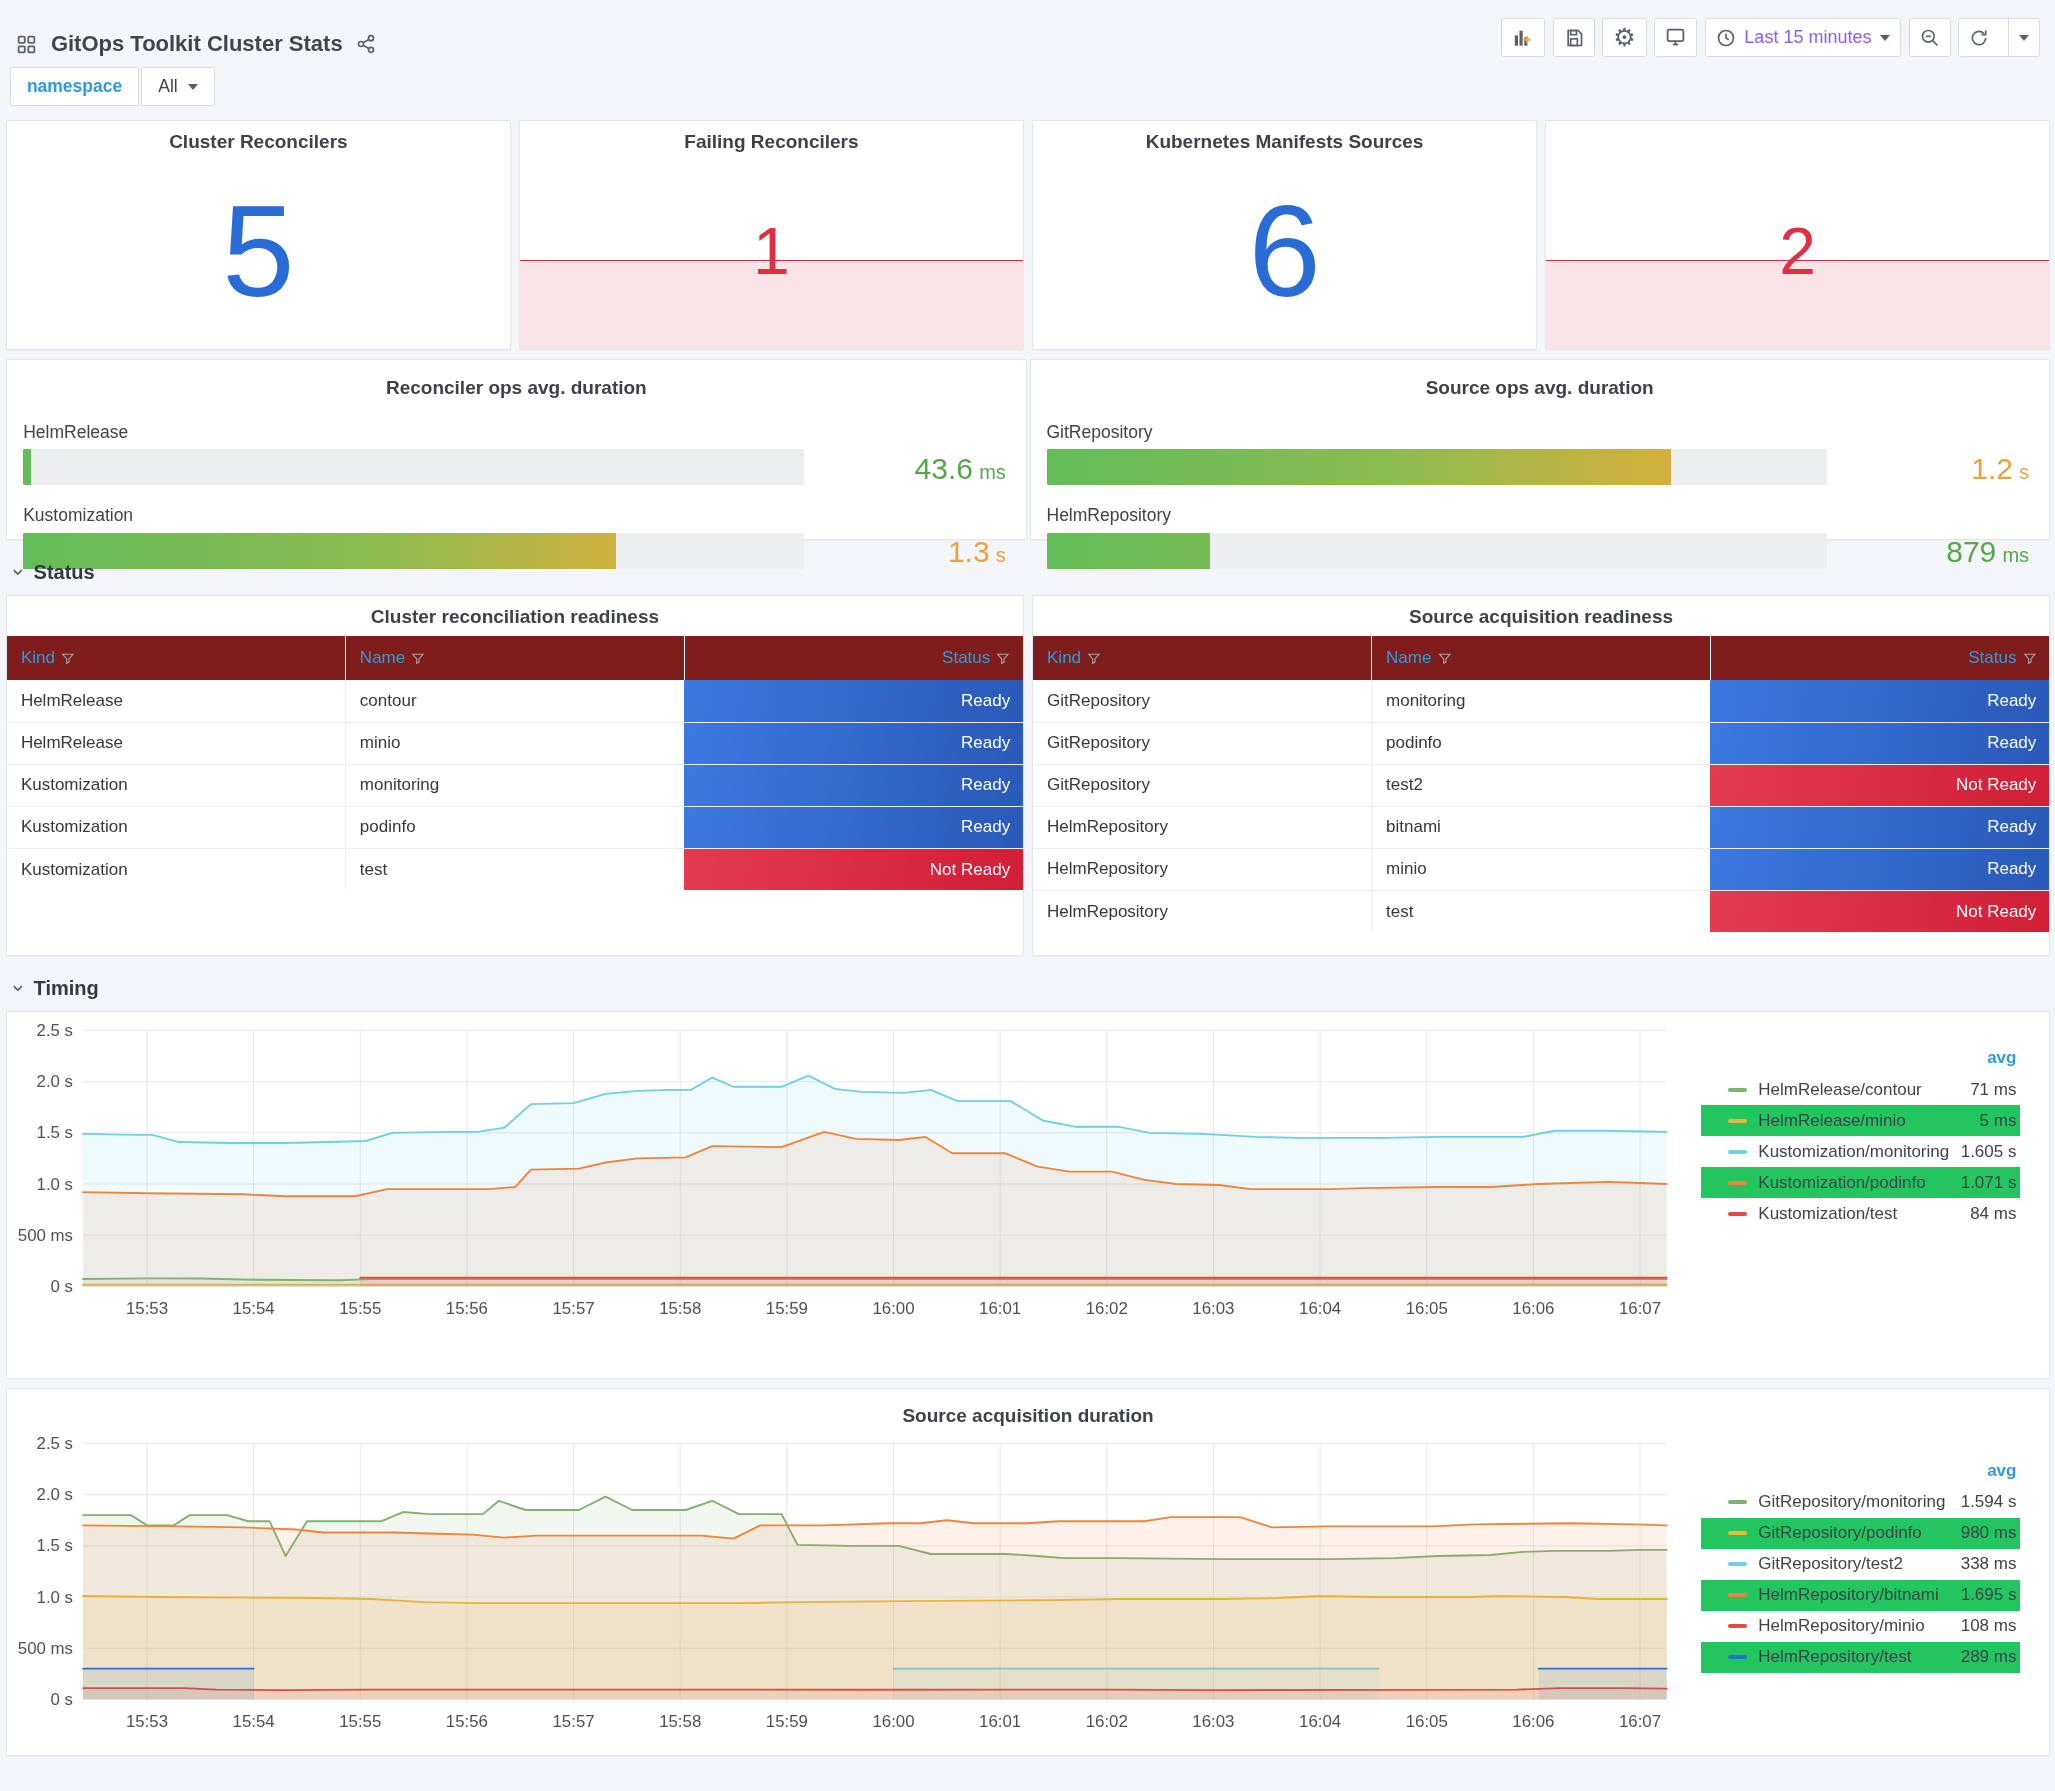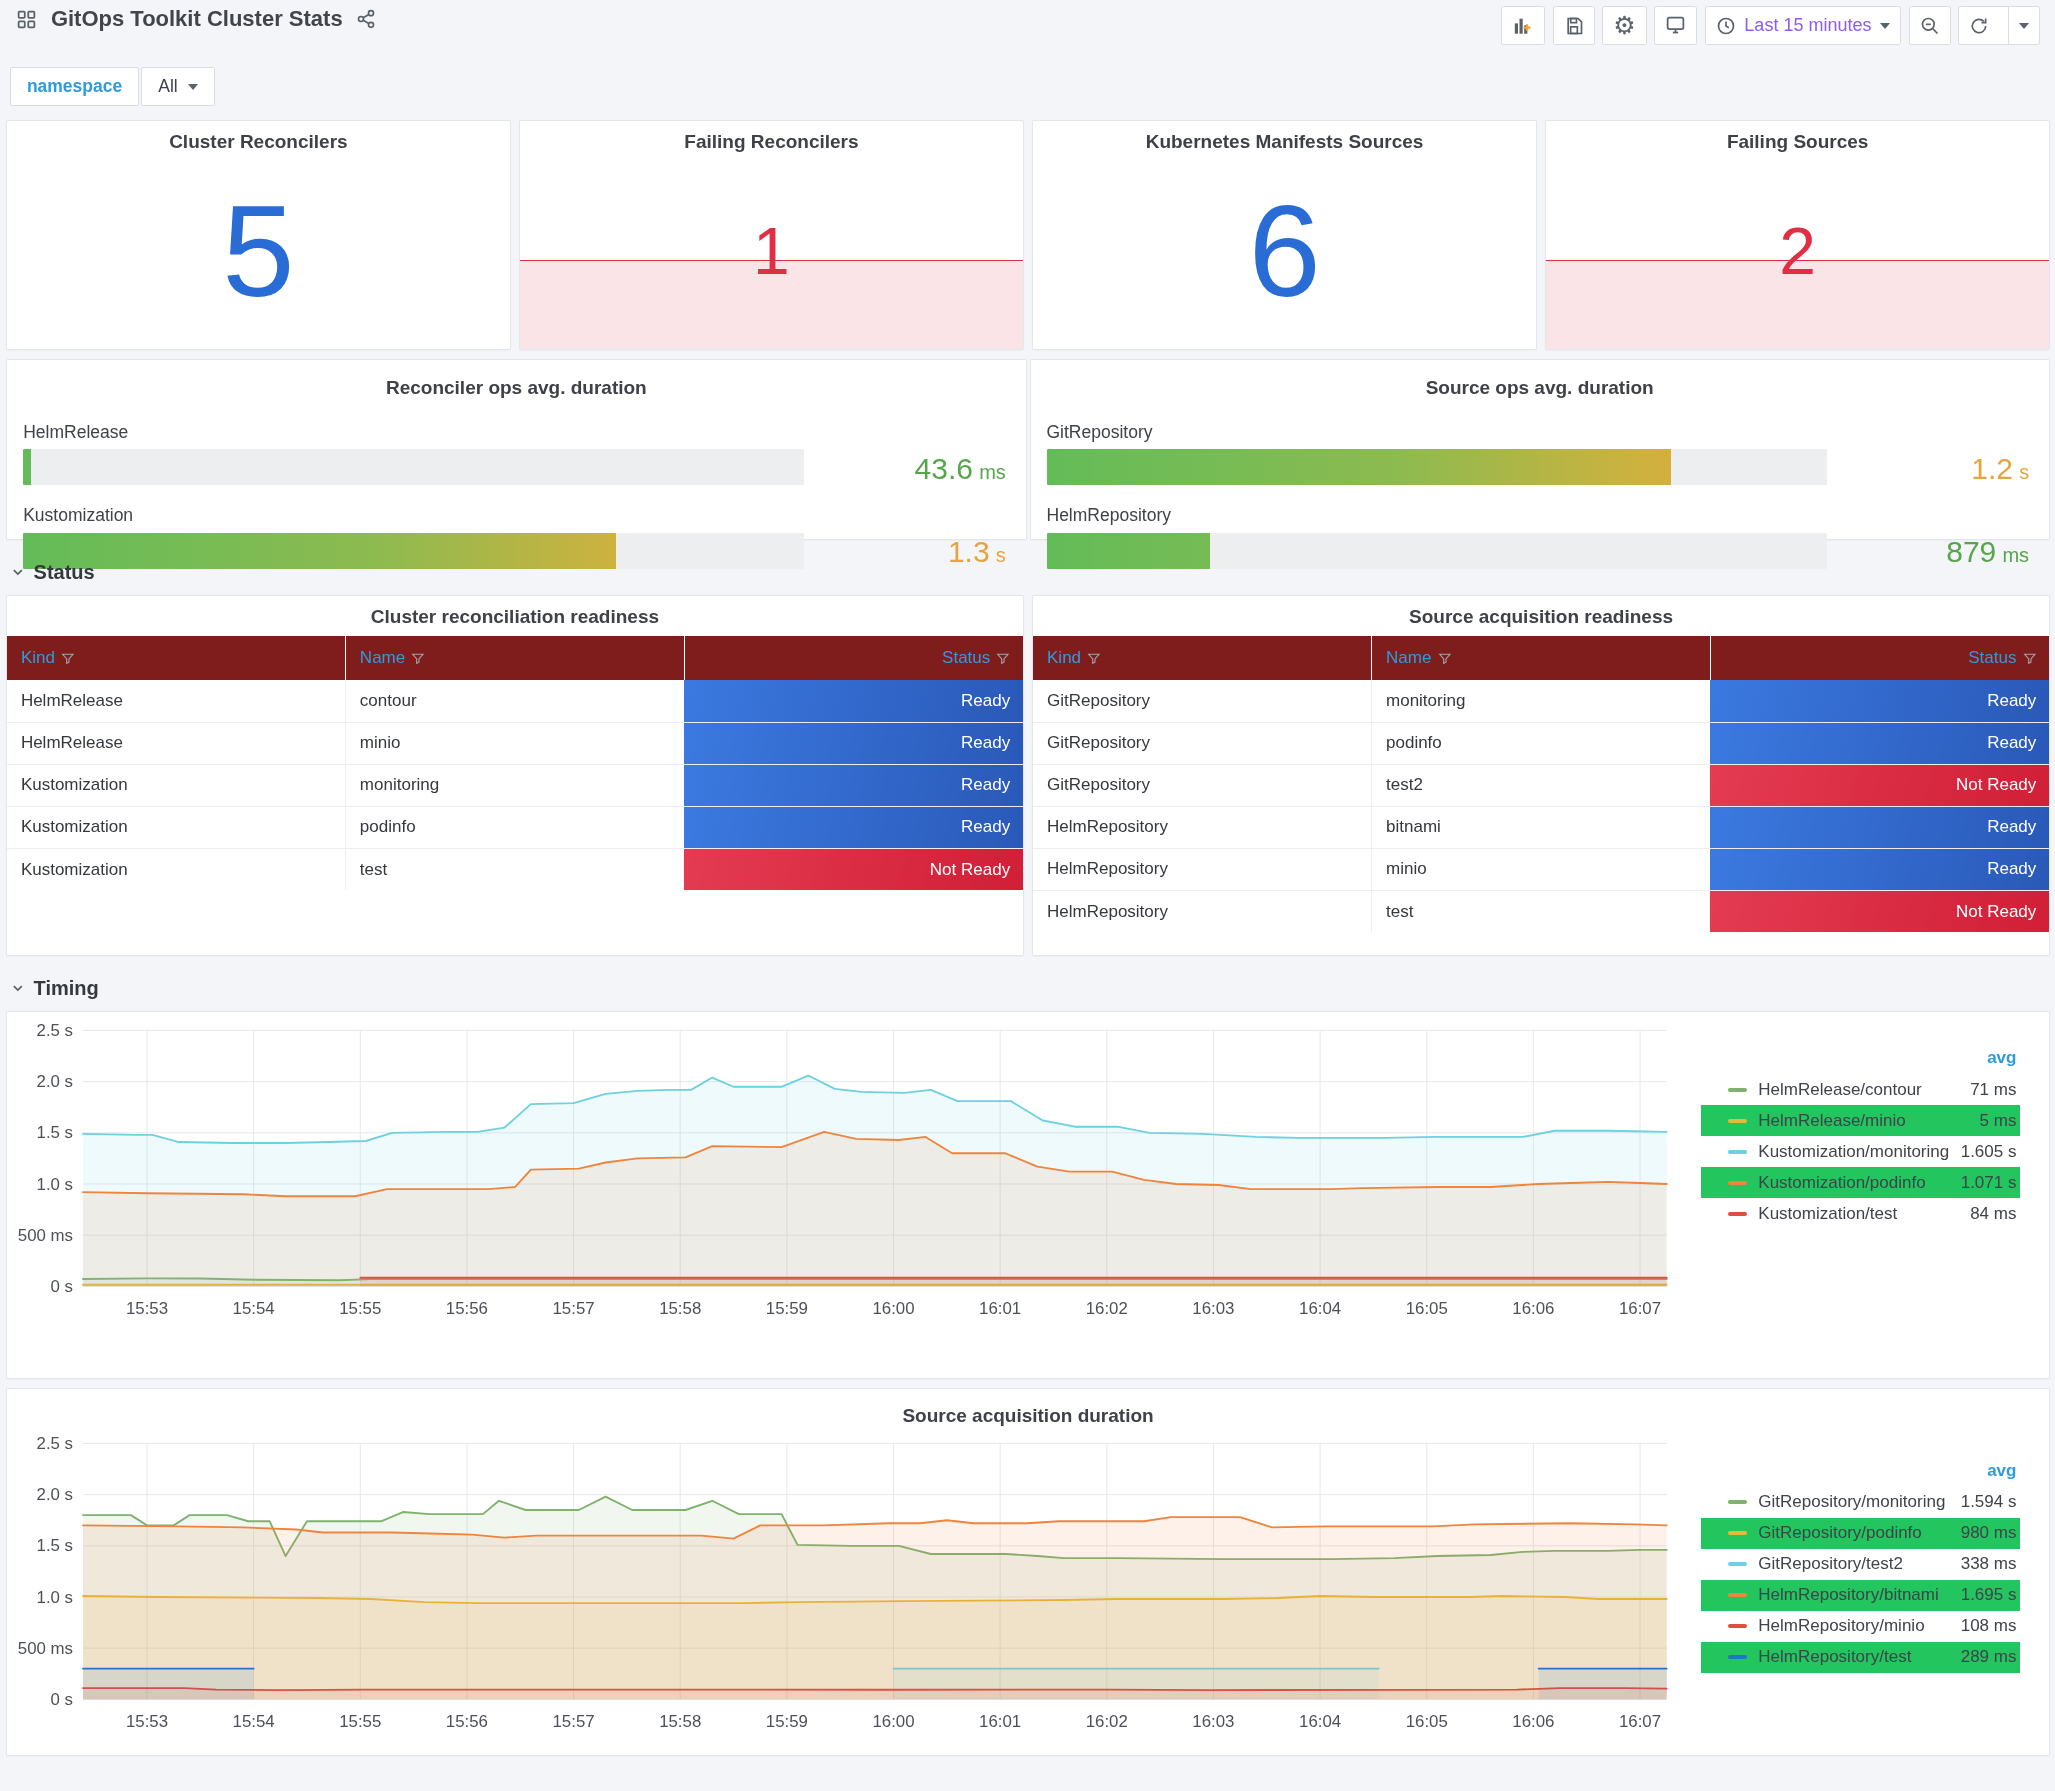--- a/index.html
+++ b/index.html
@@ -1,20 +1,20 @@
 <!DOCTYPE html>
 <html style="font-size:10px"><head>
 <meta charset="utf-8">
 <style>
   * { margin:0; padding:0; box-sizing:border-box; }
   html,body { background:#F3F5F8; font-family:"Liberation Sans", sans-serif; color:#41444B; }
   body { width:2056px; min-height:1791px; padding:6.2px 6.2px 12.5px 6.2px; }
 
   
-  .topbar { display:flex; align-items:flex-start; height:51px; padding:0 10px; }
+  .topbar { display:flex; align-items:flex-end; height:51px; padding:0 10px; }
   .tb-left { display:flex; align-items:center; gap:13.7px; }
   .dash-title { font-size:22px; font-weight:600; color:#41444B; }
   .tb-icon { color:#5A6169; display:flex; align-items:center; }
   .tb-right { margin-left:auto; display:flex; align-items:center; gap:7.5px; }
   .tb-btn { height:39px; min-width:39px; background:#fff; border:0.6px solid #D8DDE2;
             border-radius:2.5px; display:flex; align-items:center; justify-content:center;
             gap:8.7px; padding:0 10px; color:#5A6169; font-size:17.5px; cursor:pointer; }
   .tb-btn.split { padding:0; }
   .tb-btn.split .seg { padding:0 10px; height:100%; display:flex; align-items:center; }
   .tb-btn.split .seg + .seg { border-left:0.6px solid #D8DDE2; }
@@ -181,21 +181,20 @@
     <div class="panel stat-panel">
       <div class="panel-title">Failing Reconcilers</div>
       <div class="spark"></div>
       <div class="stat-value failing">1</div>
     </div>
     <div class="panel stat-panel">
       <div class="panel-title">Kubernetes Manifests Sources</div>
       <div class="stat-value ok">6</div>
     </div>
     <div class="panel stat-panel">
-      <div class="panel-title">Failing Sources</div>
       <div class="spark"></div>
       <div class="stat-value failing">2</div>
     </div>
   </div>
 
 <div class="gaugerow" id="gauges">
     <div class="panel gauge-panel">
       <div class="panel-title">Reconciler ops avg. duration</div>
       <div class="gauge-row">
         <div class="gauge-label">HelmRelease</div>

